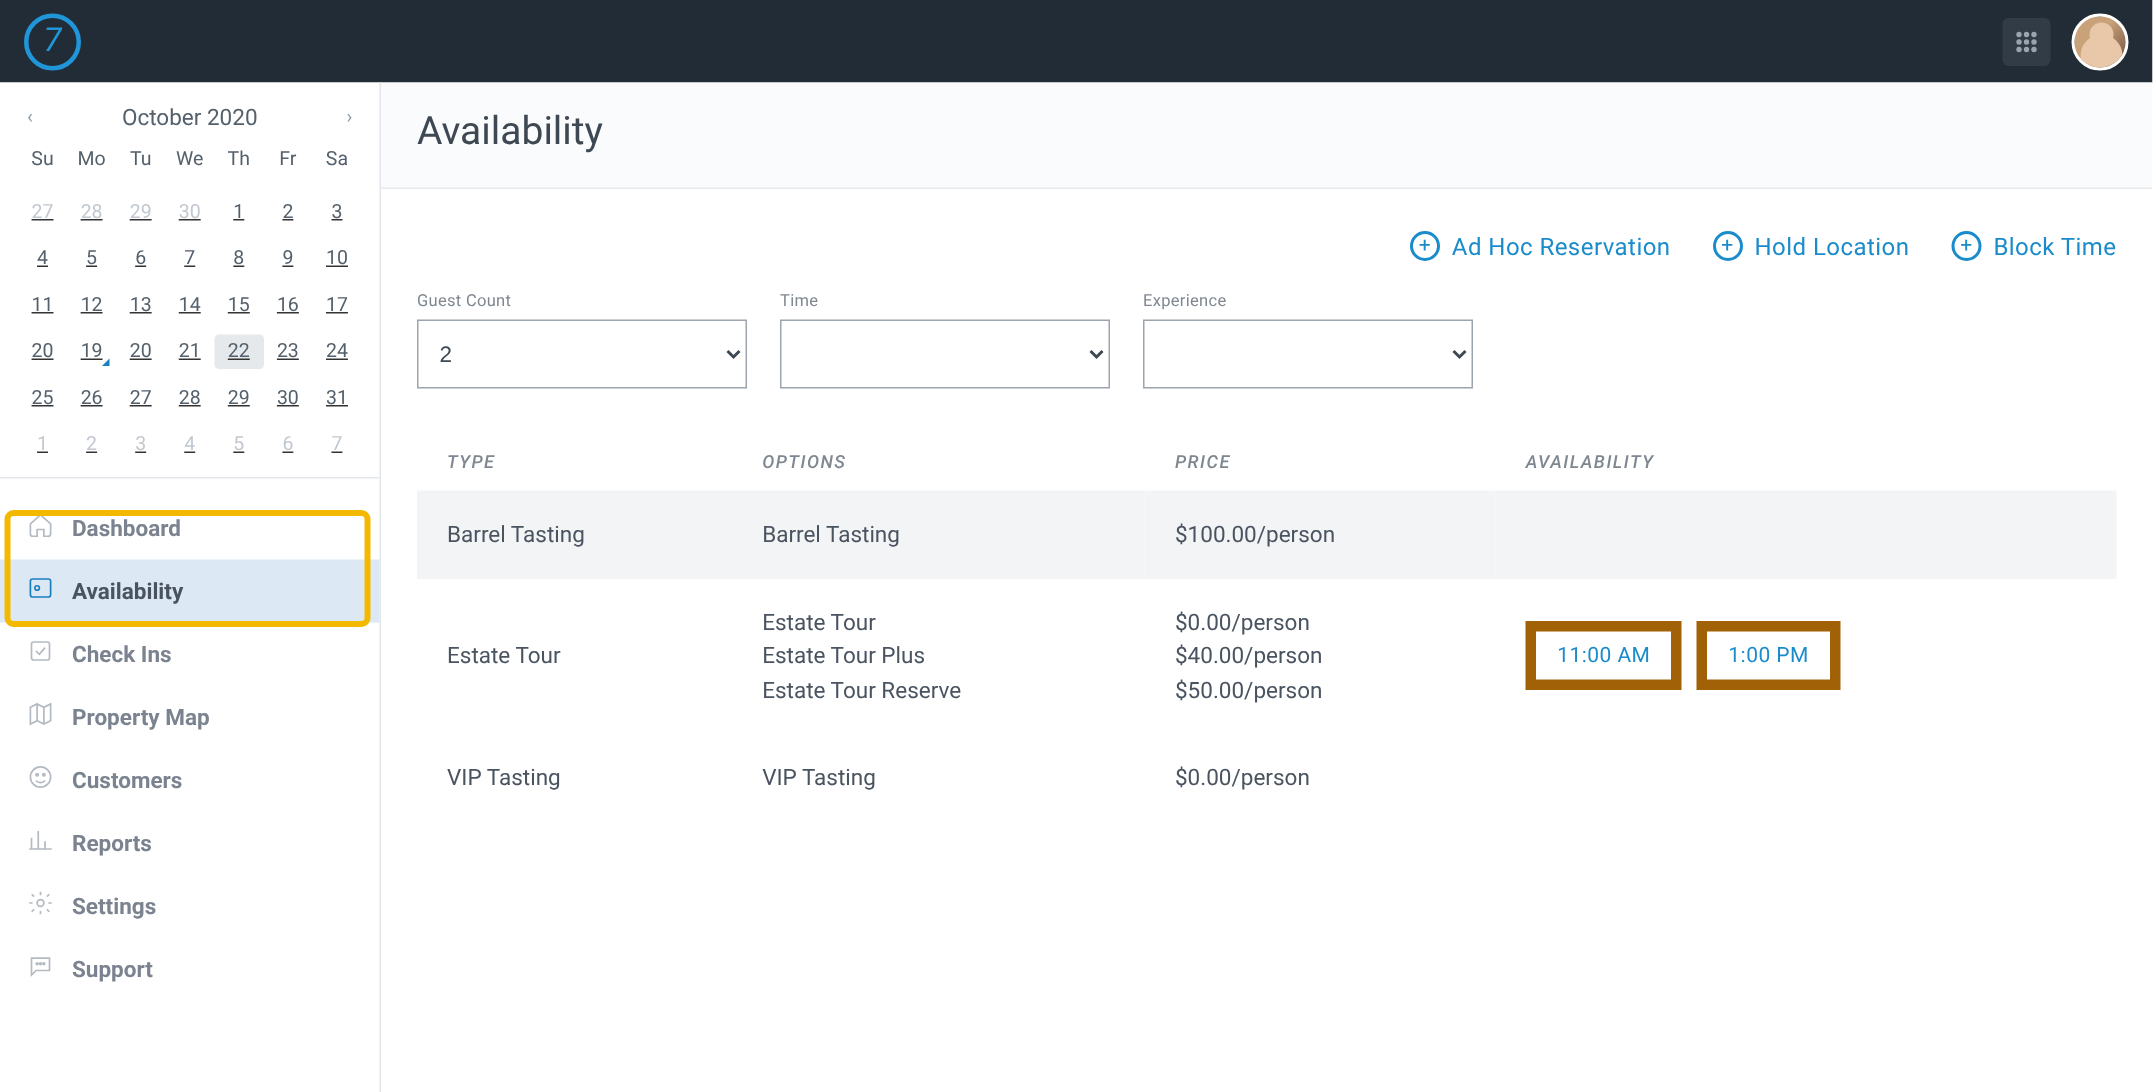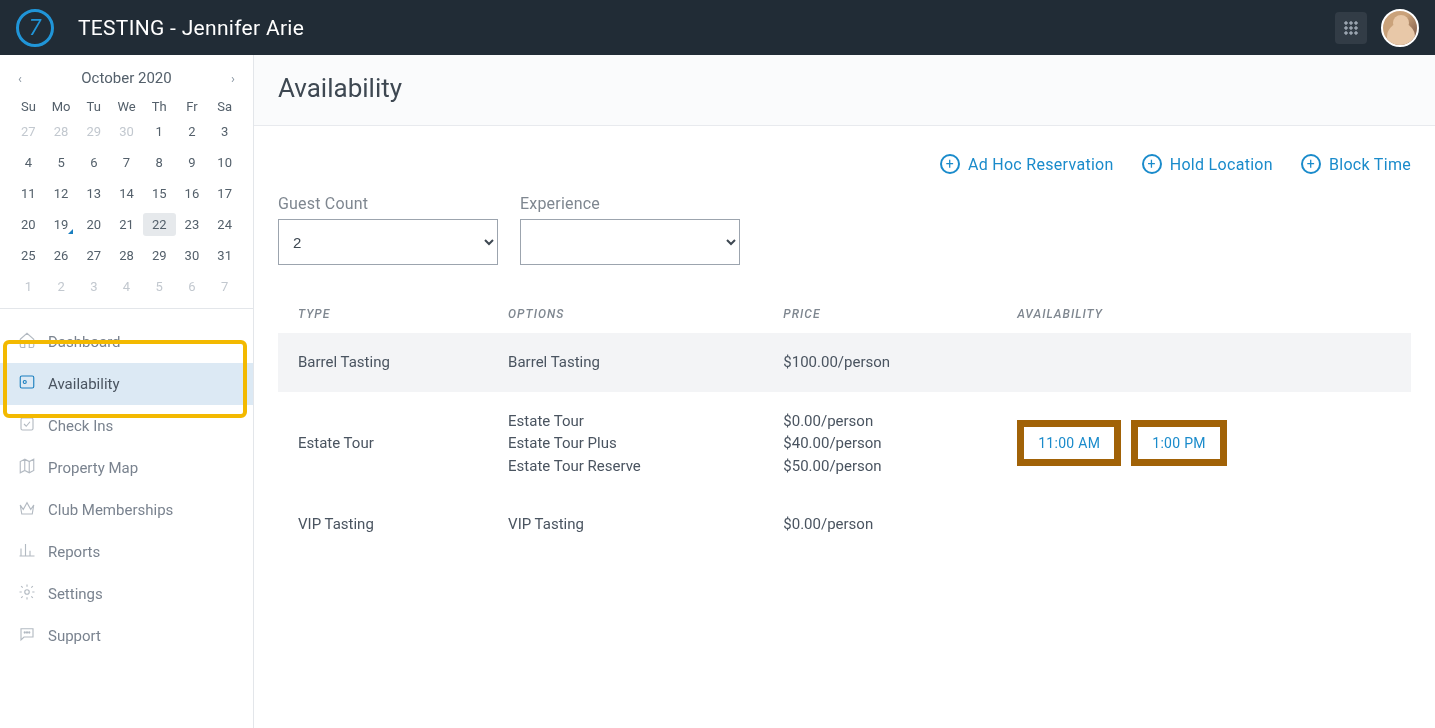--- a/index.html
+++ b/index.html
@@ -27,54 +27,53 @@
     .cal-nav{ color:#8a96a2; font-size:13px; cursor:pointer; padding:0 6px; }
     .cal-grid { display:grid; grid-template-columns: repeat(7, 1fr); text-align:center; row-gap:8px; }
     .cal-dow { font-size:13px; color:#54606b; }
     .cal-day { font-size:13px; color:#54606b; padding:4px 0; cursor:pointer; position:relative; }
     .cal-day.out { color:#c2c8cf; }
     .cal-day.selected { background:#e6e9ec; border-radius:3px; }
     .cal-day.today::after { content:""; position:absolute; right:4px; bottom:2px; width:0;height:0;border-left:5px solid transparent; border-bottom:5px solid #1a7fbf; }
 
     
     .nav { padding: 12px 0; }
-    .nav-item { display:flex; align-items:center; gap:12px; padding: 10px 18px; font-size:15px; color:#7a838f; cursor:pointer; }
+    .nav-item { display:flex; align-items:center; gap:12px; padding: 10px 18px; font-size:15px; color:#7a838f; cursor:pointer;font-weight:bold; }
     .nav-item svg { stroke:#b3bac2; fill:none; stroke-width:1.5; }
     .nav-item.active { background:#dce9f4; color:#4a5460; }
     .nav-item.active svg { stroke:#1a7fbf; }
 
     .highlight-box { position:absolute; border:4px solid #f3b900; border-radius:6px; pointer-events:none;}
 
     
     .page-header { padding: 18px 24px 22px 24px; border-bottom:1px solid #e8eaee; background:#fafbfc;}
     .page-title { font-size:26px; font-weight:400; color:#3e4852; }
 
     .actions-row { display:flex; justify-content:flex-end; gap:28px; padding: 28px 24px 20px 24px; }
     .action-link { display:flex; align-items:center; gap:8px; color:#1a8bcb; font-size:16px; cursor:pointer; letter-spacing:.3px; }
     .plus-circle { width:20px; height:20px; border:2px solid #1a8bcb; border-radius:50%; display:flex; align-items:center; justify-content:center; font-size:14px; line-height:1; }
 
     .filters-row { display:flex; gap:22px; padding: 0 24px 20px 24px; }
     .filter { display:flex; flex-direction:column; gap:6px; }
-    .filter label { font-size:16px; color:#7f8790; letter-spacing:.2px; }
+    .filter label { font-size:11px; color:#7f8790; letter-spacing:.2px; }
     .filter select { width: 220px; height:46px; border:1px solid #9ca4ae; font-size:15px; padding:0 10px; background:#fff; color:#3e4852;}
 
     .data-table { width: calc(100% - 48px); margin: 10px 24px; border-collapse:collapse; }
     .data-table th { text-align:left; font-size:12px; letter-spacing:1px; color:#7f8790; font-weight:500; padding: 12px 20px; font-style: italic; }
     .data-table td { padding: 18px 20px; font-size:15px; color:#4a5460; vertical-align:middle; }
     .data-table tr.striped td { background:#f3f4f6; }
     .multi-line div { line-height:1.5; }
 
     .time-chip { display:inline-block; border:7px solid #a16207; color:#1a8bcb; padding:8px 14px; font-size:14px; margin-right:10px; cursor:pointer; letter-spacing:.3px;}
   </style>
 </head>
 <body>
 
 <div class="topbar">
   <div class="logo"></div>
-  <div class="app-title">TESTING - Jennifer Arie</div>
   <div class="topbar-right">
     <div class="grid-icon">
       <svg width="16" height="16" viewBox="0 0 16 16">
           <circle cx="3" cy="3" r="1.3" fill="#9aa4af"></circle>
           <circle cx="8" cy="3" r="1.3" fill="#9aa4af"></circle>
           <circle cx="13" cy="3" r="1.3" fill="#9aa4af"></circle>
           <circle cx="3" cy="8" r="1.3" fill="#9aa4af"></circle>
           <circle cx="8" cy="8" r="1.3" fill="#9aa4af"></circle>
           <circle cx="13" cy="8" r="1.3" fill="#9aa4af"></circle>
           <circle cx="3" cy="13" r="1.3" fill="#9aa4af"></circle>
@@ -97,21 +96,21 @@
       </div>
       <div class="cal-grid" id="cal-dow">
           <div class="cal-dow">Su</div>
           <div class="cal-dow">Mo</div>
           <div class="cal-dow">Tu</div>
           <div class="cal-dow">We</div>
           <div class="cal-dow">Th</div>
           <div class="cal-dow">Fr</div>
           <div class="cal-dow">Sa</div>
         </div>
-      <div class="cal-grid" id="cal-days" style="margin-top:6px;">
+      <div class="cal-grid" id="cal-days" style="margin-top:16px;text-decoration:underline;">
           <div class="cal-day out">27</div>
           <div class="cal-day out">28</div>
           <div class="cal-day out">29</div>
           <div class="cal-day out">30</div>
           <div class="cal-day">1</div>
           <div class="cal-day">2</div>
           <div class="cal-day">3</div>
           <div class="cal-day">4</div>
           <div class="cal-day">5</div>
           <div class="cal-day">6</div>
@@ -172,23 +171,26 @@
           <span>Check Ins</span>
         </div>
         <div class="nav-item">
           <span><svg width="18" height="18" viewBox="0 0 24 24">
               <path d="M9 3l-6 3v15l6-3 6 3 6-3V3l-6 3-6-3zM9 3v15M15 6v15"></path>
             </svg></span>
           <span>Property Map</span>
         </div>
         <div class="nav-item">
           <span><svg width="18" height="18" viewBox="0 0 24 24">
-              <path d="M3 8l4 6 5-9 5 9 4-6-2 12H5z"></path>
-            </svg></span>
-          <span>Club Memberships</span>
+              <circle cx="12" cy="12" r="9"></circle>
+              <circle cx="9" cy="10" r="1"></circle>
+              <circle cx="15" cy="10" r="1"></circle>
+              <path d="M8 15c1 1.5 2.5 2 4 2s3-.5 4-2"></path>
+            </svg></span>
+          <span>Customers</span>
         </div>
         <div class="nav-item">
           <span><svg width="18" height="18" viewBox="0 0 24 24">
               <path d="M4 20V10M10 20V4M16 20v-7M22 20H2"></path>
             </svg></span>
           <span>Reports</span>
         </div>
         <div class="nav-item">
           <span><svg width="18" height="18" viewBox="0 0 24 24">
               <circle cx="12" cy="12" r="3"></circle>
@@ -229,20 +231,24 @@
         <span>Block Time</span>
       </div>
     </div>
 
     <div class="filters-row">
       <div class="filter">
         <label>Guest Count</label>
         <select>
           <option>2</option>
         </select>
+      </div>
+      <div class="filter">
+        <label>Time</label>
+        <select><option></option></select>
       </div>
       <div class="filter">
         <label>Experience</label>
         <select><option></option></select>
       </div>
     </div>
 
     <table class="data-table">
       <thead>
           <tr id="tbl-head">

